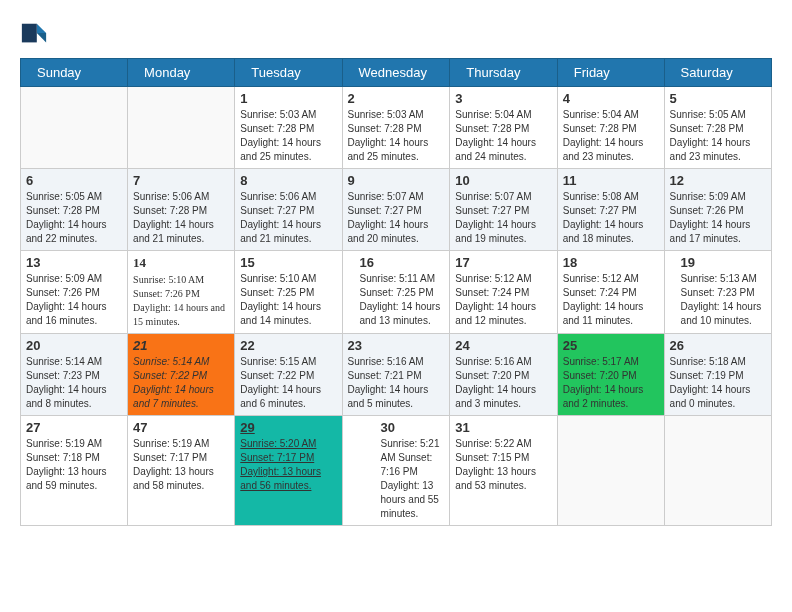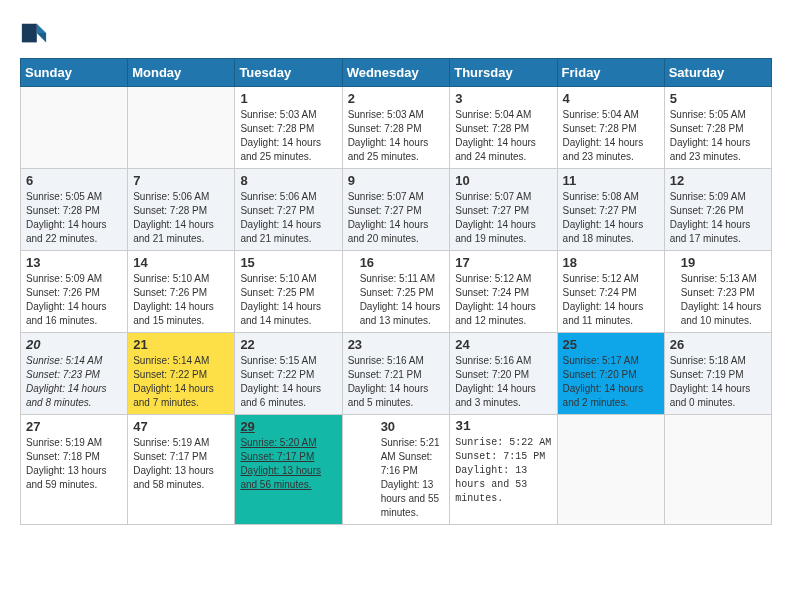--- a/index.html
+++ b/index.html
@@ -48,22 +48,22 @@
     }
     .calendar {
       width: 100%;
       border-collapse: collapse;
       border: 1px solid #ccc;
     }
     .calendar th {
       background-color: #2176ae;
       color: #fff;
       font-size: 13px;
-      font-weight: bold;
-      padding: 6px 4px;
+      font-weight: normal;
+      padding: 6px 16px;
       text-align: left;
       border: 1px solid #1a5f8a;
     }
     .calendar td {
       vertical-align: top;
       border: 1px solid #ccc;
       padding: 4px 5px;
       width: 108px;
       min-height: 80px;
       font-size: 10px;
@@ -206,21 +206,21 @@
 Daylight: 14 hours and 17 minutes.</div>
         </td>
       </tr>
       <tr>
         <td style="background-color: rgb(255, 255, 255);">
           <span class="day-num">13</span>
           <div class="day-info">Sunrise: 5:09 AM
 Sunset: 7:26 PM
 Daylight: 14 hours and 16 minutes.</div>
         </td>
-        <td style="background-color: rgb(255, 255, 255);">
+        <td style="background-color: rgb(255, 255, 255); font-family: Liberation Serif, serif;">
           <span class="day-num">14</span>
           <div class="day-info">Sunrise: 5:10 AM
 Sunset: 7:26 PM
 Daylight: 14 hours and 15 minutes.</div>
         </td>
         <td style="background-color: rgb(255, 255, 255);">
           <span class="day-num">15</span>
           <div class="day-info">Sunrise: 5:10 AM
 Sunset: 7:25 PM
 Daylight: 14 hours and 14 minutes.</div>
@@ -244,27 +244,27 @@
 Daylight: 14 hours and 11 minutes.</div>
         </td>
         <td style="background-color: rgb(255, 255, 255); padding-left: 16px;">
           <span class="day-num">19</span>
           <div class="day-info">Sunrise: 5:13 AM
 Sunset: 7:23 PM
 Daylight: 14 hours and 10 minutes.</div>
         </td>
       </tr>
       <tr>
-        <td style="background-color: rgb(240, 244, 248); font-style: italic;">
+        <td style="background-color: rgb(240, 244, 248);">
           <span class="day-num">20</span>
           <div class="day-info">Sunrise: 5:14 AM
 Sunset: 7:23 PM
 Daylight: 14 hours and 8 minutes.</div>
         </td>
-        <td style="background-color: #fde047;">
+        <td style="background-color: #f97316; font-style: italic;">
           <span class="day-num">21</span>
           <div class="day-info">Sunrise: 5:14 AM
 Sunset: 7:22 PM
 Daylight: 14 hours and 7 minutes.</div>
         </td>
         <td style="background-color: rgb(240, 244, 248);">
           <span class="day-num">22</span>
           <div class="day-info">Sunrise: 5:15 AM
 Sunset: 7:22 PM
 Daylight: 14 hours and 6 minutes.</div>
@@ -274,21 +274,21 @@
           <div class="day-info">Sunrise: 5:16 AM
 Sunset: 7:21 PM
 Daylight: 14 hours and 5 minutes.</div>
         </td>
         <td style="background-color: rgb(240, 244, 248);">
           <span class="day-num">24</span>
           <div class="day-info">Sunrise: 5:16 AM
 Sunset: 7:20 PM
 Daylight: 14 hours and 3 minutes.</div>
         </td>
-        <td style="background-color: #0ea5e9;">
+        <td style="background-color: #22c55e;">
           <span class="day-num">25</span>
           <div class="day-info">Sunrise: 5:17 AM
 Sunset: 7:20 PM
 Daylight: 14 hours and 2 minutes.</div>
         </td>
         <td style="background-color: rgb(240, 244, 248);">
           <span class="day-num">26</span>
           <div class="day-info">Sunrise: 5:18 AM
 Sunset: 7:19 PM
 Daylight: 14 hours and 0 minutes.</div>
@@ -312,21 +312,21 @@
           <div class="day-info">Sunrise: 5:20 AM
 Sunset: 7:17 PM
 Daylight: 13 hours and 56 minutes.</div>
         </td>
         <td style="background-color: rgb(255, 255, 255); padding-left: 38px;">
           <span class="day-num">30</span>
           <div class="day-info">Sunrise: 5:21 AM
 Sunset: 7:16 PM
 Daylight: 13 hours and 55 minutes.</div>
         </td>
-        <td style="background-color: rgb(255, 255, 255); font-family: Liberation Mono, monospace;">
+        <td style="background-color: rgb(255, 255, 255);">
           <span class="day-num">31</span>
           <div class="day-info">Sunrise: 5:22 AM
 Sunset: 7:15 PM
 Daylight: 13 hours and 53 minutes.</div>
         </td>
         <td class="empty" style="background-color: rgb(249, 249, 249);"></td>
         <td class="empty" style="background-color: rgb(249, 249, 249);"></td>
       </tr>
     </tbody>
 </table>

